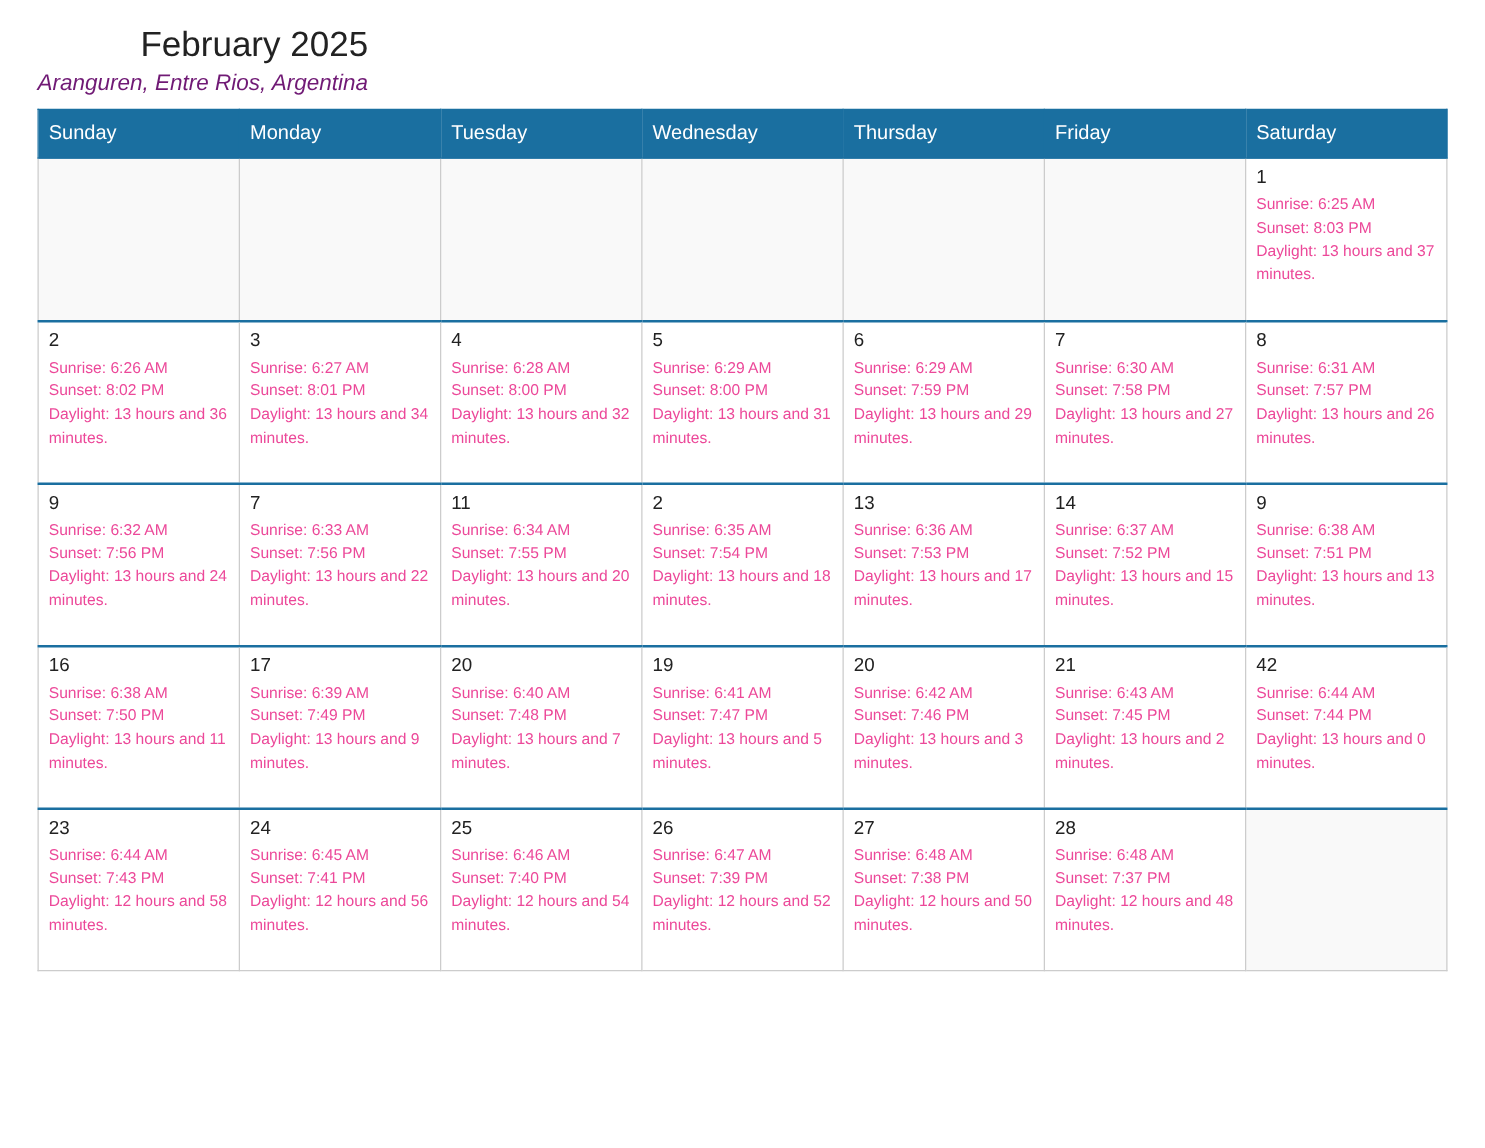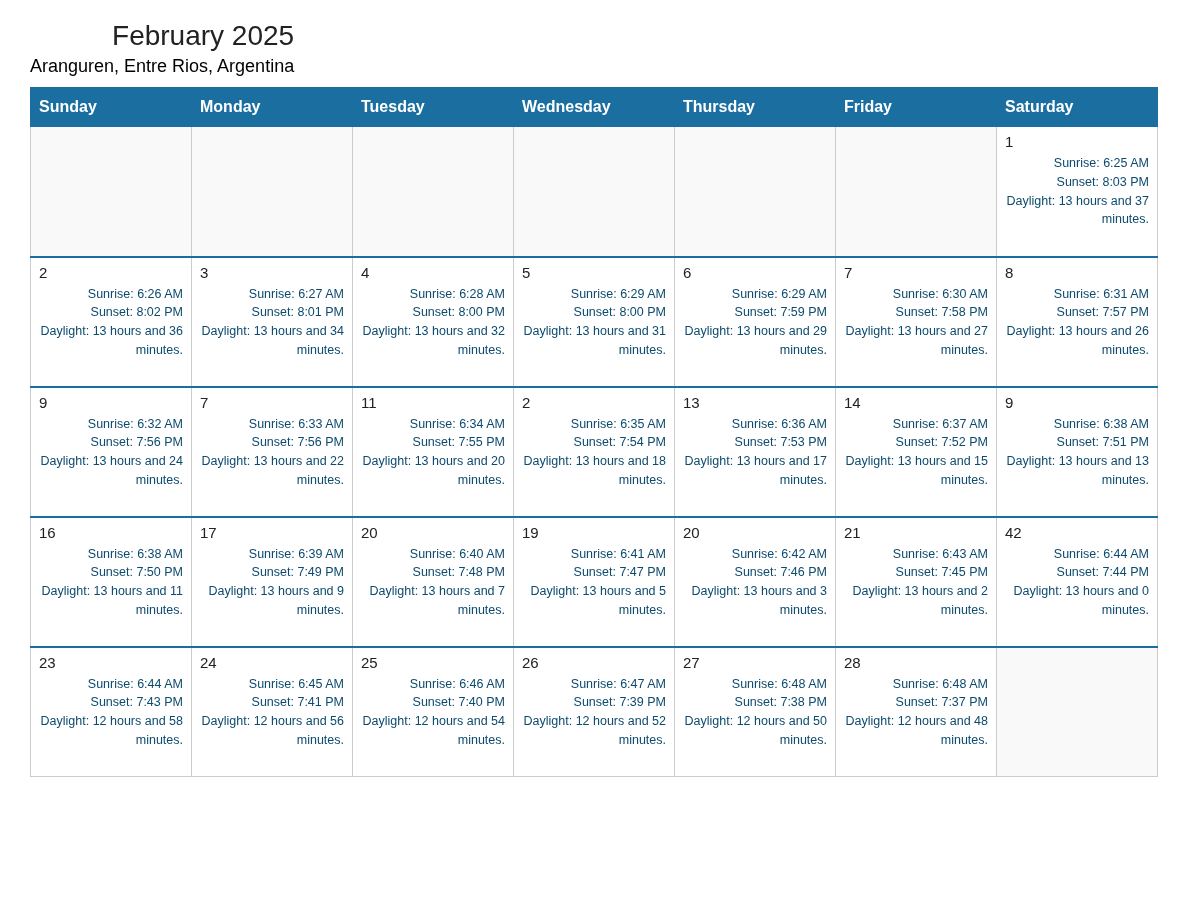--- a/index.html
+++ b/index.html
@@ -47,34 +47,35 @@
     .title-section {
       text-align: right;
     }
     .month-title {
       font-size: 28px;
       font-weight: normal;
       color: #222;
     }
     .location {
       font-size: 18px;
-      color: #000000;
+      color: #701a75;
       margin-top: 4px;
+      font-style: italic;
     }
     .calendar {
       width: 100%;
       border-collapse: collapse;
       margin-top: 10px;
     }
     .calendar thead tr th {
       background-color: #1a6fa0;
       color: #fff;
       padding: 10px 8px;
       font-size: 16px;
-      font-weight: bold;
+      font-weight: normal;
       text-align: left;
       border: 1px solid #1a6fa0;
     }
     .calendar tbody tr td {
       border: 1px solid #ccc;
       vertical-align: top;
       padding: 6px 8px;
       width: 14.28%;
       min-height: 110px;
       height: 130px;
@@ -88,22 +89,21 @@
     .day-number {
       font-size: 15px;
       font-weight: normal;
       color: #222;
       display: block;
       margin-bottom: 4px;
     }
     .day-info {
       font-size: 12.5px;
       line-height: 1.5;
-      color: #0c4a6e;
-      text-align: right;
+      color: #ec4899;
     }
     .top-border-row td {
       border-top: 2px solid #1a6fa0 !important;
     }
   </style>
 </head>
 <body>
 
 <div class="header">
   <div class="title-section">

